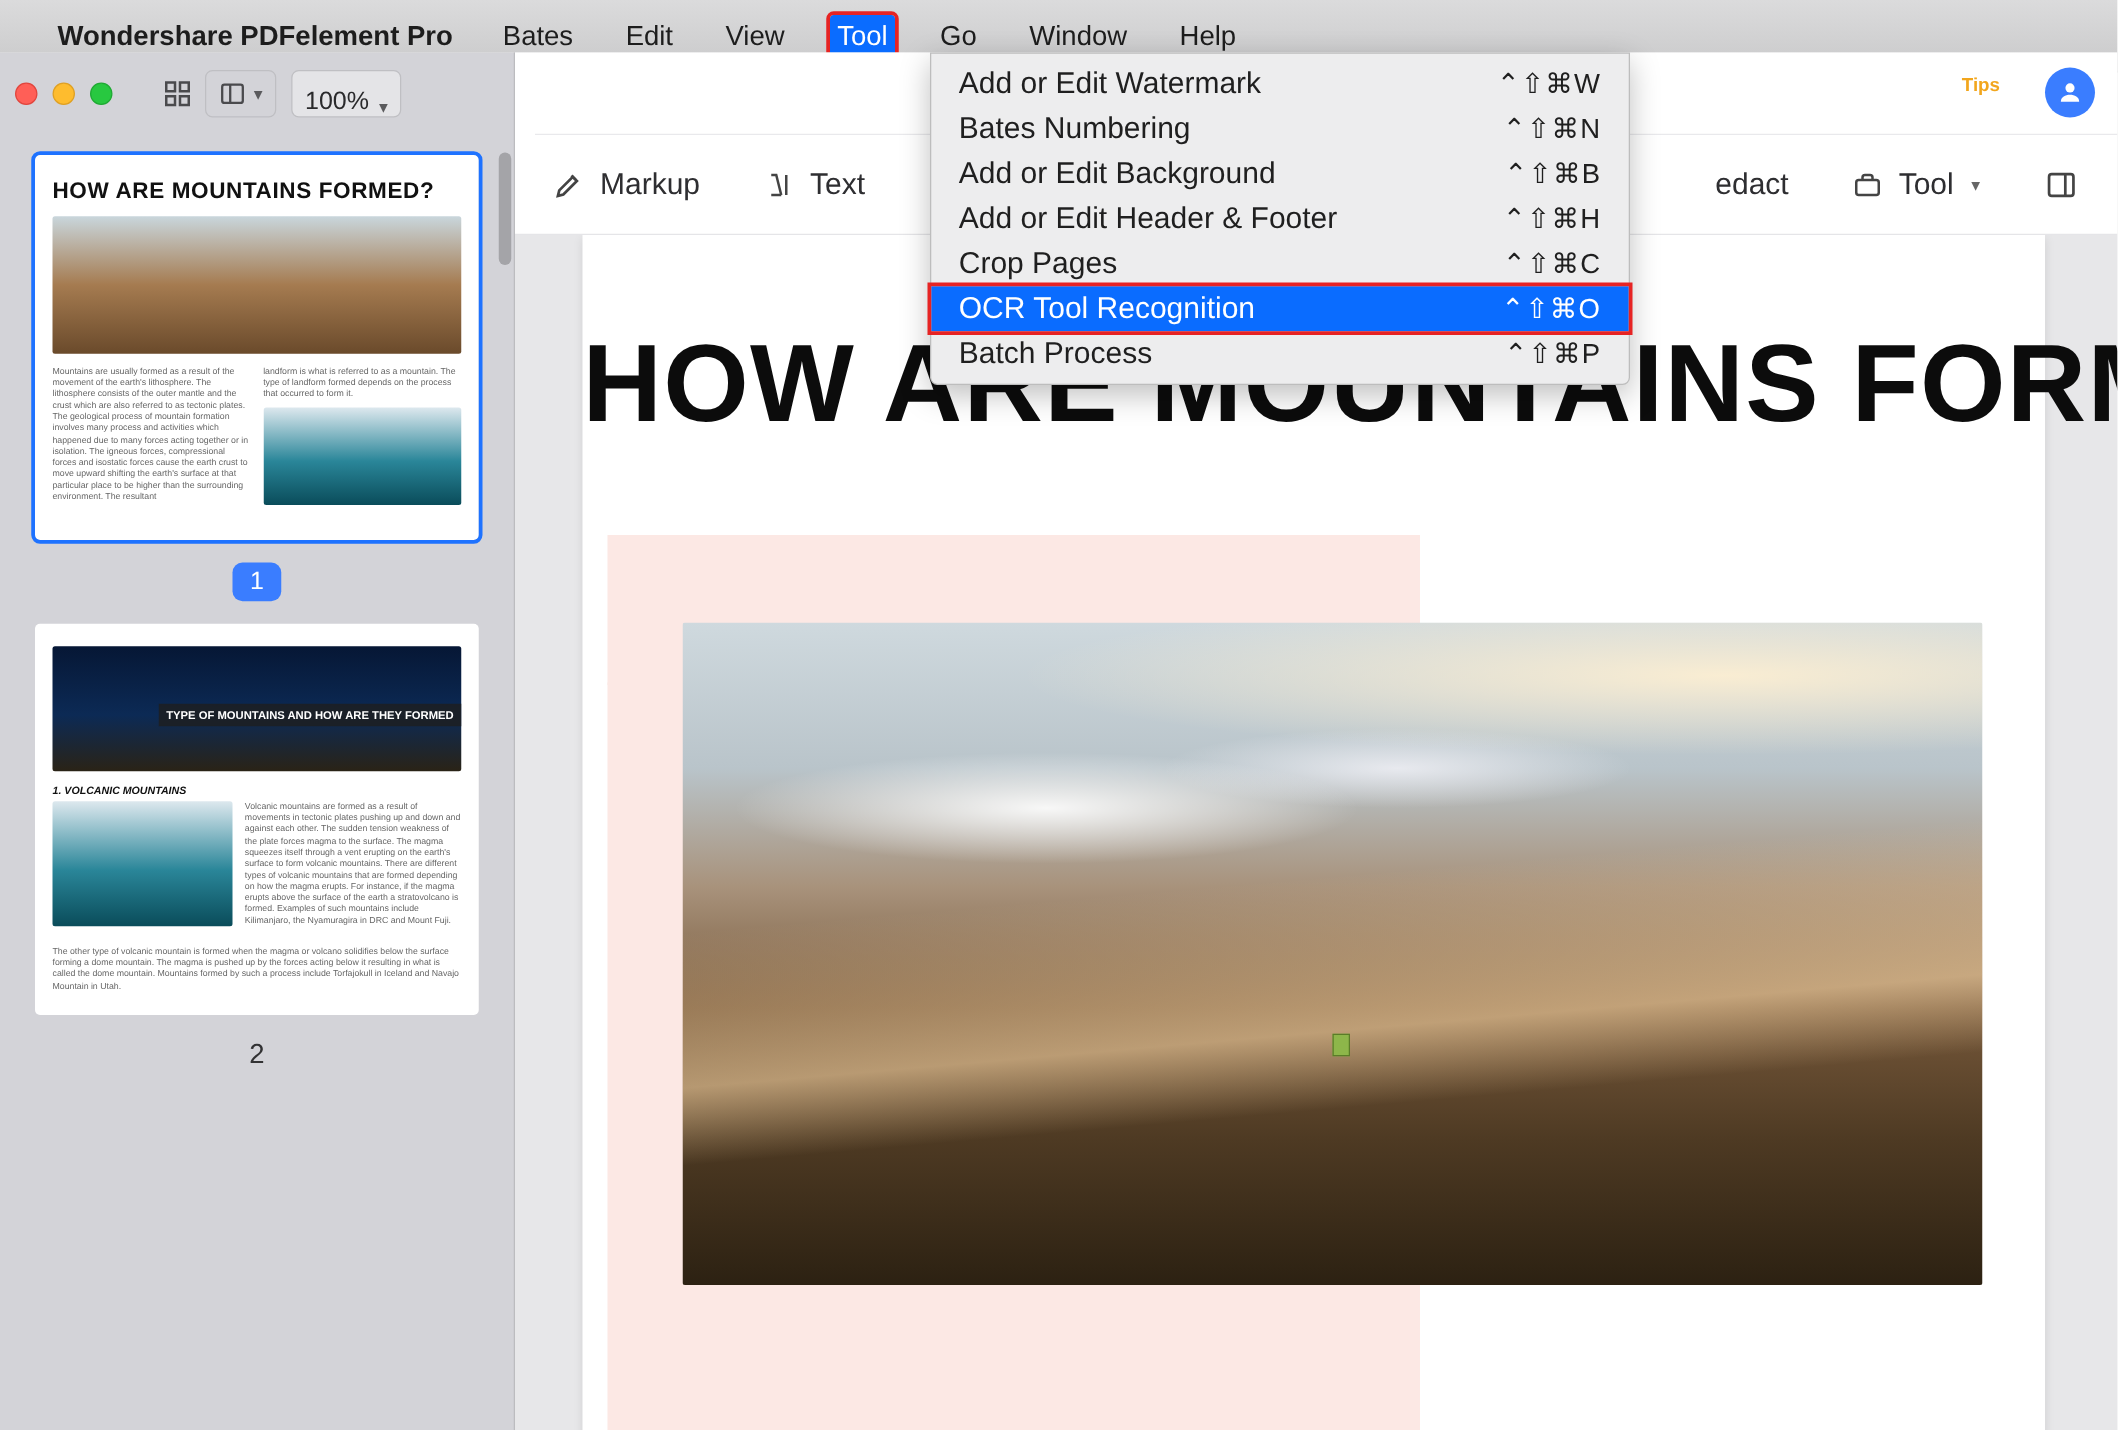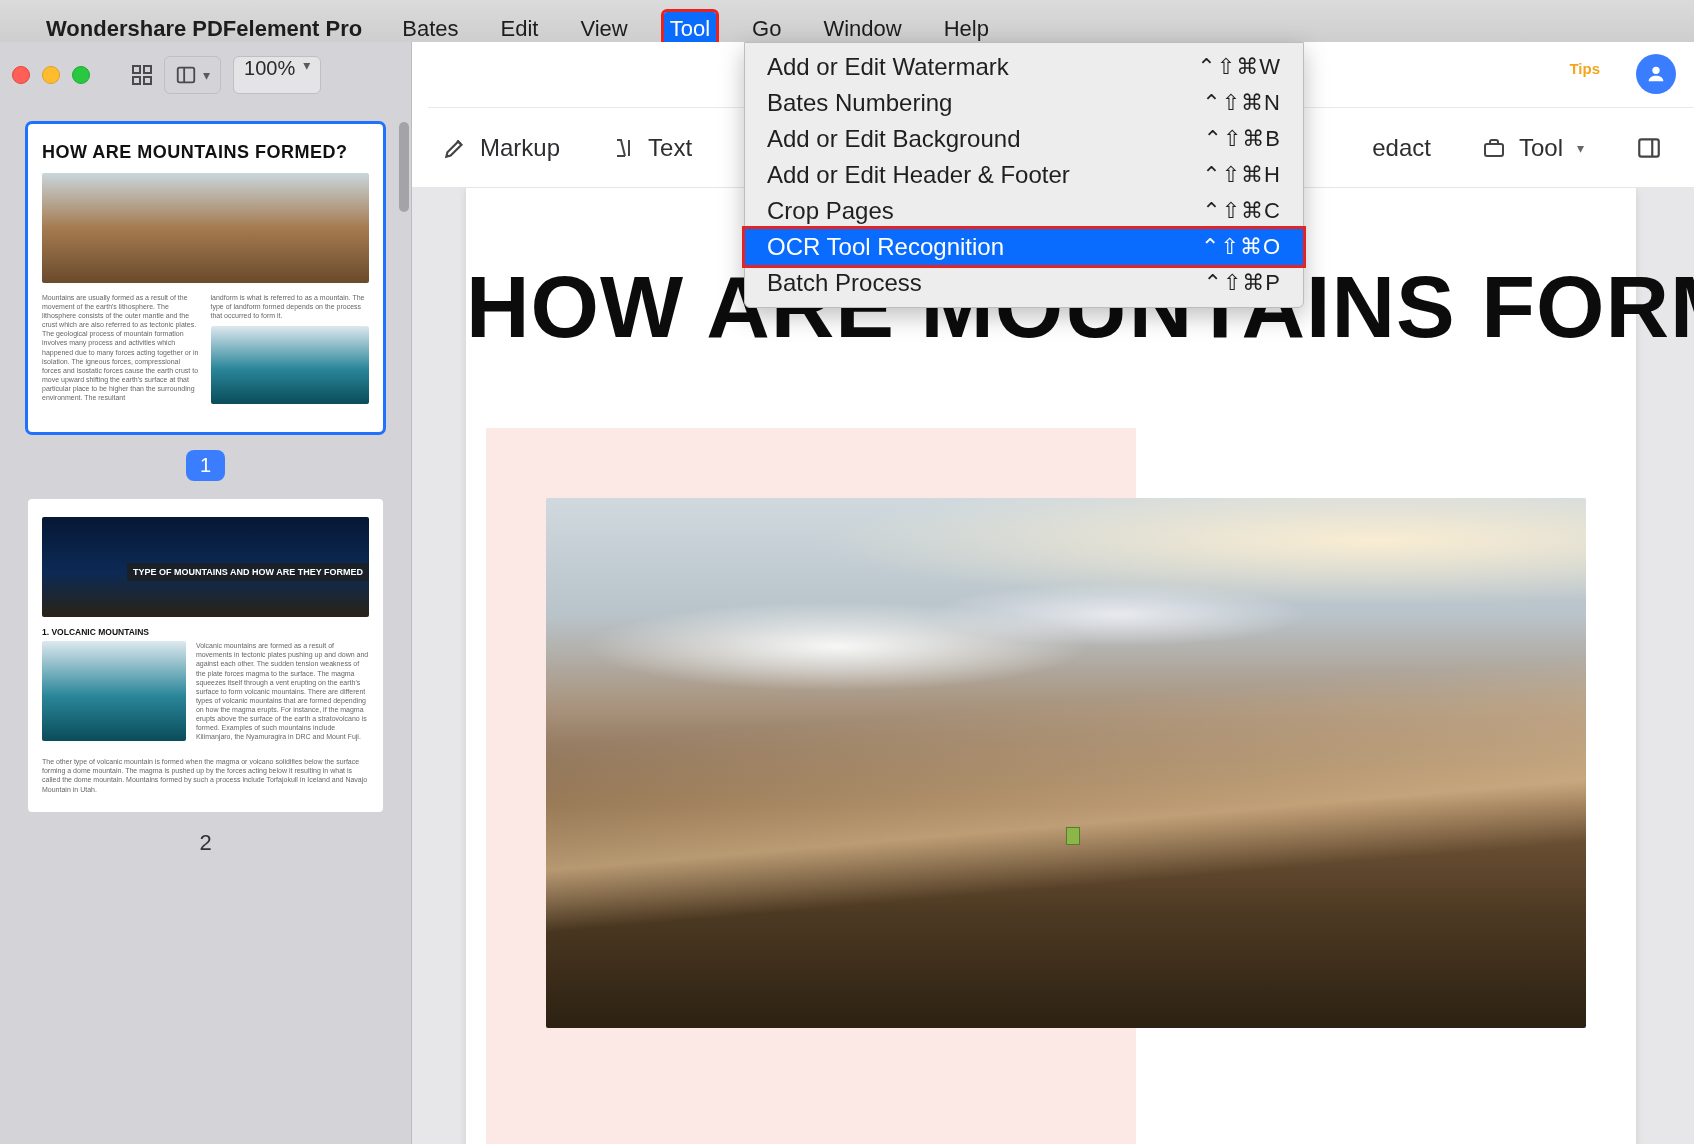--- a/index.html
+++ b/index.html
@@ -28,36 +28,36 @@
 
 .titlebar { height: 66px; display: flex; align-items: center; padding: 0 12px; }
 .traffic { display: flex; gap: 12px; margin-right: 38px; }
 .tl { width: 18px; height: 18px; border-radius: 50%; }
 .tl.red { background: #ff5f57; border: 1px solid #e1453d; }
 .tl.yel { background: #febc2e; border: 1px solid #dfa023; }
 .tl.grn { background: #28c840; border: 1px solid #1faa33; }
 .titlebar .grid-icon, .titlebar .panel-icon { width: 28px; height: 28px; display: inline-flex; align-items: center; justify-content: center; color: #4a4a4d; }
 .titlebar .panel-group { display: flex; align-items: center; border: 1px solid #bfbfc3; border-radius: 6px; height: 38px; padding: 0 10px; margin-left: 8px; }
 .titlebar .panel-group .chev { font-size: 14px; margin-left: 6px; color: #5a5a5d; }
-.zoom-select { margin-left: 12px; height: 38px; border: 1px solid #bfbfc3; border-radius: 6px; display: flex; align-items: flex-start; padding: 0 10px; font-size: 20px; color: #2a2a2c; background: #e4e4e7; }
+.zoom-select { margin-left: 12px; height: 38px; border: 1px solid #bfbfc3; border-radius: 6px; display: flex; align-items: flex-end; padding: 0 10px; font-size: 20px; color: #2a2a2c; background: #e4e4e7; }
 .zoom-select .chev { margin-left: 8px; font-size: 14px; color: #5a5a5d; }
 
 
 .thumbs { flex: 1; overflow: hidden; padding: 16px 28px; }
 .thumb { background: #fff; border-radius: 4px; margin-bottom: 18px; position: relative; }
 .thumb.selected { outline: 3px solid #1e72ff; }
 .thumb .tcontent { padding: 18px 14px; font-size: 8px; color: #555; }
 .thumb .t-title { font-size: 18px; font-weight: 800; color: #111; display: block; margin-bottom: 10px; font-family: "Arial Black", sans-serif; letter-spacing: .5px; }
 .thumb .t-img { width: 100%; height: 110px; background: linear-gradient(180deg,#c9d6dc 0%,#a57b50 50%,#6a4a2b 100%); border-radius: 2px; margin-bottom: 10px; position: relative; }
 .thumb .t-img.night { background: linear-gradient(180deg,#061735 0%,#0c2a55 55%,#2a2316 100%); text-align: right; }
 .thumb .t-img.lake { background: linear-gradient(180deg,#dde8ee 0%,#2a8699 55%,#0a4c5a 100%); }
 .thumb .t-row { display: flex; gap: 10px; }
 .thumb .t-col { flex: 1; font-size: 7px; line-height: 1.3; color: #666; }
 .thumb .t-sub { font-weight: 700; color: #fff; background: rgba(30,30,30,.8); padding: 4px 6px; font-size: 9px; display: inline-block; margin-top: 46px; }
-.thumb .t-sub2 { font-weight: 700; color: #111; font-size: 8.5px; margin: 8px 0 4px; }
+.thumb .t-sub2 { font-weight: 700; color: #111; font-size: 8.5px; margin: 8px 0 4px; font-style: italic; }
 .page-badge { display: flex; justify-content: center; margin-bottom: 18px; }
 .page-badge span { background: #3a7dff; color: #fff; border-radius: 8px; padding: 4px 14px; font-size: 20px; font-weight: 500; }
 .page-num { text-align: center; font-size: 22px; color: #323234; margin-bottom: 10px; }
 
 
 .main { flex: 1; background: #fff; display: flex; flex-direction: column; }
 .doc-title-row { height: 66px; display: flex; align-items: center; justify-content: center; position: relative; border-bottom: 1px solid #e9e9ec; margin-left: 16px; }
 .doc-title { font-size: 22px; color: #3c3c3e; }
 .badge-tips { position: absolute; right: 94px; top: 18px; font-size: 15px; font-weight: 700; color: #f2a61d; }
 .avatar { position: absolute; right: 18px; top: 12px; width: 40px; height: 40px; border-radius: 50%; background: #3a7dff; display: flex; align-items: center; justify-content: center; color: #fff; }

